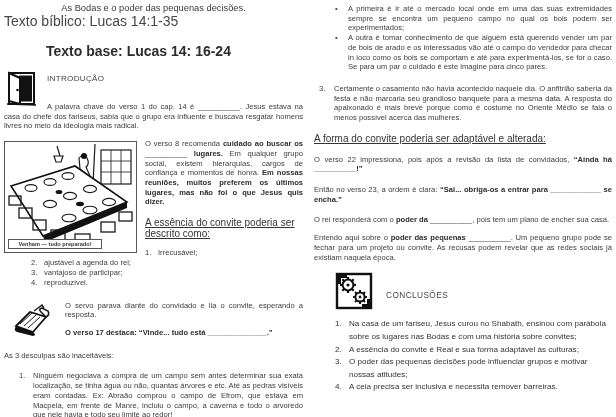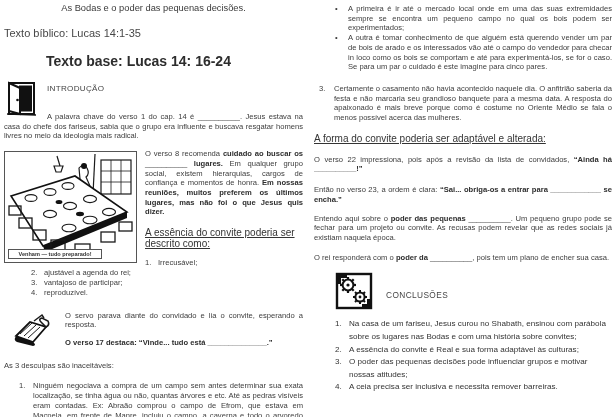--- a/index.html
+++ b/index.html
@@ -5,21 +5,21 @@
   html,body { margin:0; padding:0; background:#fff; }
   .page {
     position:relative; width:616px; height:417px; overflow:hidden;
     background:#ffffff; color:#3c3c3c;
     font-family:"Liberation Sans", sans-serif;
   }
   .col-left  { position:absolute; left:4px;  top:3px; width:299px; }
   .col-right { position:absolute; left:314px; top:4px; width:298px; }
 
   .doc-title { font-size:9.3px; text-align:center; color:#3a3a3a; }
-  .texto-biblico { margin-top:14px; font-size:11px; color:#474747; }
+  .texto-biblico { font-size:14px; color:#474747; }
   .texto-base { margin-top:14px; margin-left:42px; font-size:14px; font-weight:bold; color:#2d2d2d; }
 
   .body-text { font-size:7.6px; line-height:9.7px; text-align:justify; }
   .body-text b, .bold { font-weight:bold; color:#2e2e2e; }
 
   .intro-section { margin-top:11px; }
   .door-icon { float:left; width:35px; height:35px; margin:1px 8px 3px 0; }
   .intro-heading { font-size:8.1px; letter-spacing:.3px; color:#444; padding-top:4px; margin-bottom:19px; }
 
   .banquet-section { margin-top:8px; }
@@ -206,26 +206,26 @@
     <div class="underline-heading">A forma do convite poderia ser adaptável e alterada:</div>
 
     <div class="body-text p-block">
       <span>O verso 22 impressiona, pois após a revisão da lista de convidados, </span><b>“Ainda há __________!”</b>
     </div>
 
     <div class="body-text p-block">
       <span>Então no verso 23, a ordem é clara: </span><b>“Sai... obriga-os a entrar para ____________ se encha.”</b>
     </div>
 
+    <div class="body-text" style="margin-top:10px;">
+      <span>O rei responderá com o </span><b>poder da</b><span> __________, pois tem um plano de encher sua casa.</span>
+    </div>
+
     <div class="body-text" style="margin-top:9px;">
       <span>Entendo aqui sobre o </span><b>poder das pequenas</b><span> __________. Um pequeno grupo pode se fechar para um projeto ou convite. As recusas podem revelar que as redes sociais já existiam naquela época.</span>
-    </div>
-
-    <div class="body-text" style="margin-top:10px;">
-      <span>O rei responderá com o </span><b>poder da</b><span> __________, pois tem um plano de encher sua casa.</span>
     </div>
 
     <div class="concl-header">
       <span class="gears-icon">
         <svg width="39" height="39" viewBox="0 0 39 39">
           <rect x="2" y="2" width="34" height="34" fill="#fff" stroke="#111" stroke-width="2.4"></rect>
           <path d="M2 2 h10 v4 h-6 v6 h-4 z" fill="#111"></path>
           <path d="M36 36 h-9 v-4 h5 v-5 h4 z" fill="#111"></path>
 
           <g stroke="#111" stroke-width="2.2">

